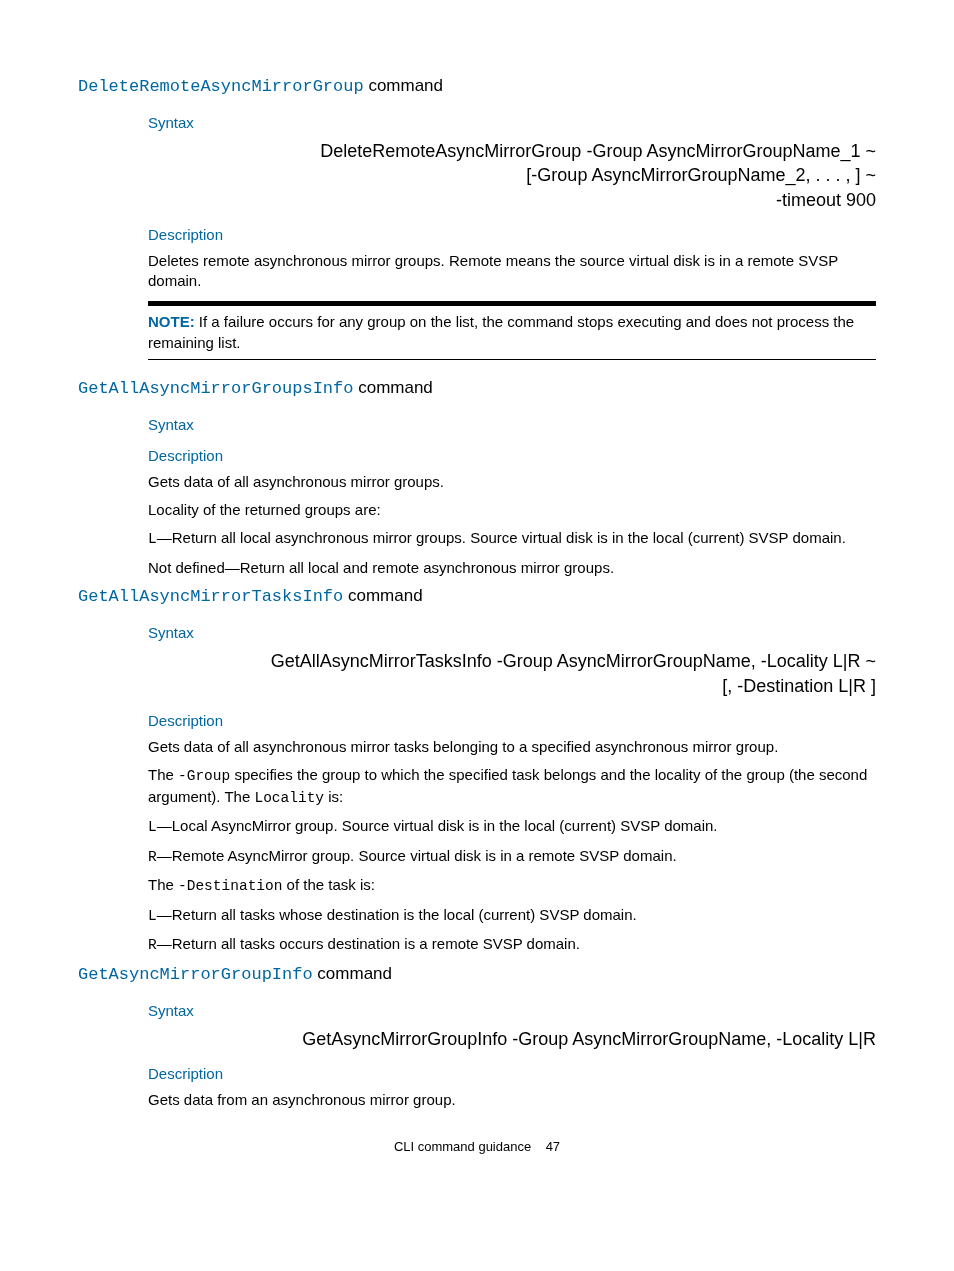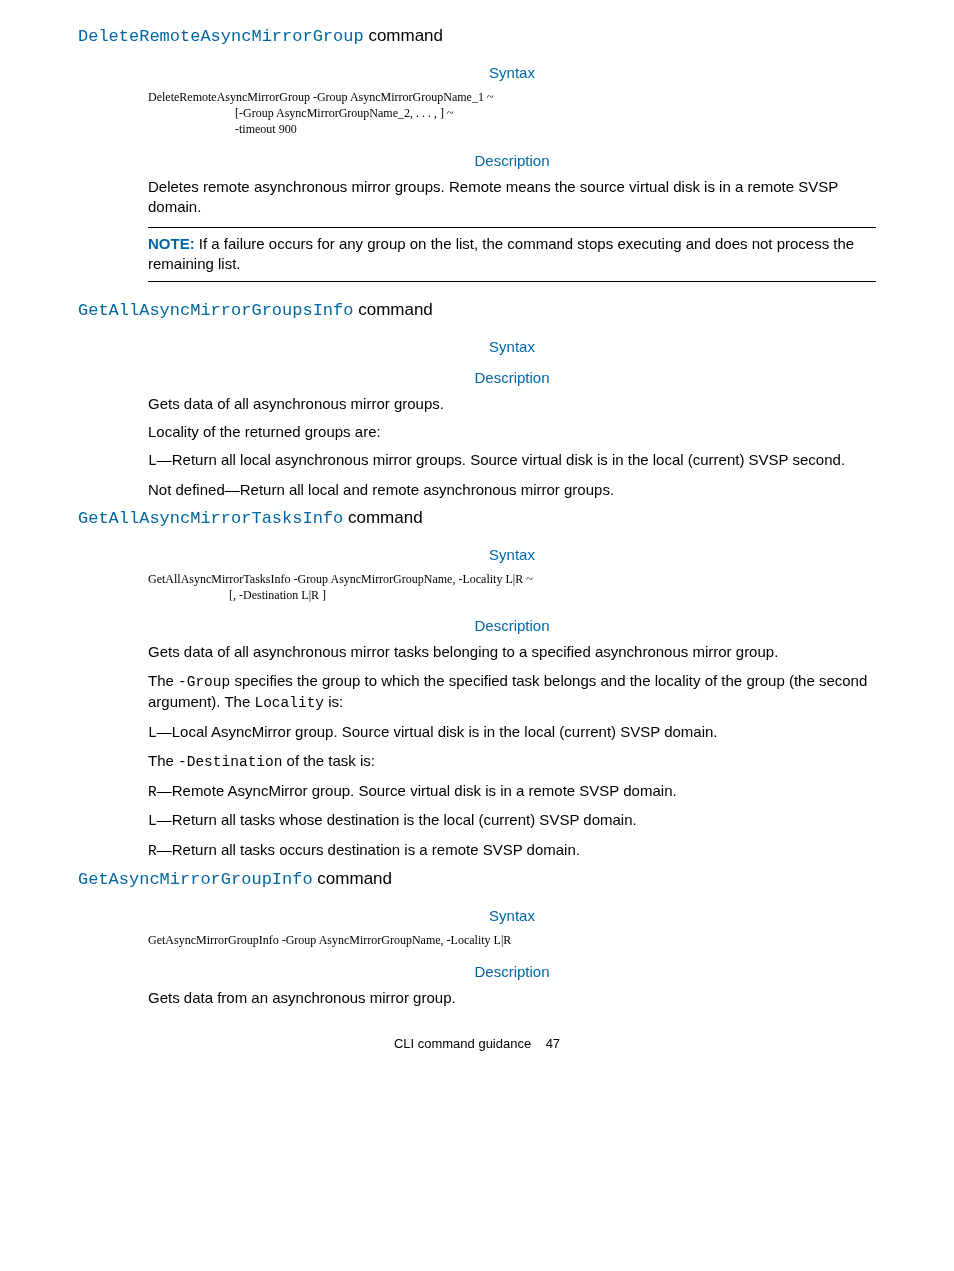--- a/index.html
+++ b/index.html
@@ -4,22 +4,23 @@
 <style>
   body {
     margin: 0;
     padding: 0;
     background: #fff;
     font-family: Arial, Helvetica, sans-serif;
     color: #000;
     width: 954px;
   }
   .page {
-    padding: 26px 78px 40px 78px;
+    padding: 44px 78px 40px 78px;
     box-sizing: border-box;
+    margin-top: 32px;
   }
   .cmd-heading {
     font-size: 17px;
     margin: 0 0 18px 0;
     font-weight: normal;
   }
   .cmd-heading .code {
     font-family: "Courier New", monospace;
     color: #0066a1;
   }
@@ -27,36 +28,36 @@
     color: #000;
   }
   .indent {
     margin-left: 70px;
   }
   .sub-heading {
     color: #0066a1;
     font-size: 15px;
     margin: 14px 0 8px 0;
     font-weight: normal;
-    text-align: center;
   }
   pre.codeblock {
-    font-family: Liberation Serif, serif;
-    font-size: 12px;
+    font-family: Liberation Sans, sans-serif;
+    font-size: 18px;
     margin: 6px 0 14px 0;
     white-space: pre;
     line-height: 1.35;
+    text-align: right;
   }
   p.body {
     font-size: 15px;
     margin: 8px 0;
     line-height: 1.35;
   }
   .note-block {
-    border-top: 1px solid #000000;
+    border-top: 5px solid #000000;
     border-bottom: 1px solid #000;
     padding: 6px 0;
     margin: 10px 0 18px 0;
     font-size: 15px;
     line-height: 1.35;
   }
   .note-label {
     color: #0066a1;
     font-weight: bold;
   }
@@ -92,37 +93,37 @@
   </div>
 
   <h2 class="cmd-heading">
     <span class="code">GetAllAsyncMirrorGroupsInfo</span><span class="plain"> command</span>
   </h2>
   <div class="indent">
     <h3 class="sub-heading">Syntax</h3>
     <h3 class="sub-heading">Description</h3>
     <p class="body">Gets data of all asynchronous mirror groups.</p>
     <p class="body">Locality of the returned groups are:</p>
-    <p class="body"><span class="mono-inline">L</span><span>—Return all local asynchronous mirror groups. Source virtual disk is in the local (current) SVSP second.</span></p>
+    <p class="body"><span class="mono-inline">L</span><span>—Return all local asynchronous mirror groups. Source virtual disk is in the local (current) SVSP domain.</span></p>
     <p class="body">Not defined—Return all local and remote asynchronous mirror groups.</p>
   </div>
 
   <h2 class="cmd-heading">
     <span class="code">GetAllAsyncMirrorTasksInfo</span><span class="plain"> command</span>
   </h2>
   <div class="indent">
     <h3 class="sub-heading">Syntax</h3>
     <pre class="codeblock">GetAllAsyncMirrorTasksInfo -Group AsyncMirrorGroupName, -Locality L|R ~
                            [, -Destination L|R ]</pre>
     <h3 class="sub-heading">Description</h3>
     <p class="body">Gets data of all asynchronous mirror tasks belonging to a specified asynchronous mirror group.</p>
     <p class="body"><span>The </span><span class="mono-inline">-Group</span><span> specifies the group to which the specified task belongs and the locality of the group (the second argument). The </span><span class="mono-inline">Locality</span><span> is:</span></p>
     <p class="body"><span class="mono-inline">L</span><span>—Local AsyncMirror group. Source virtual disk is in the local (current) SVSP domain.</span></p>
+    <p class="body"><span class="mono-inline">R</span><span>—Remote AsyncMirror group. Source virtual disk is in a remote SVSP domain.</span></p>
     <p class="body"><span>The </span><span class="mono-inline">-Destination</span><span> of the task is:</span></p>
-    <p class="body"><span class="mono-inline">R</span><span>—Remote AsyncMirror group. Source virtual disk is in a remote SVSP domain.</span></p>
     <p class="body"><span class="mono-inline">L</span><span>—Return all tasks whose destination is the local (current) SVSP domain.</span></p>
     <p class="body"><span class="mono-inline">R</span><span>—Return all tasks occurs destination is a remote SVSP domain.</span></p>
   </div>
 
   <h2 class="cmd-heading">
     <span class="code">GetAsyncMirrorGroupInfo</span><span class="plain"> command</span>
   </h2>
   <div class="indent">
     <h3 class="sub-heading">Syntax</h3>
     <pre class="codeblock">GetAsyncMirrorGroupInfo -Group AsyncMirrorGroupName, -Locality L|R</pre>

